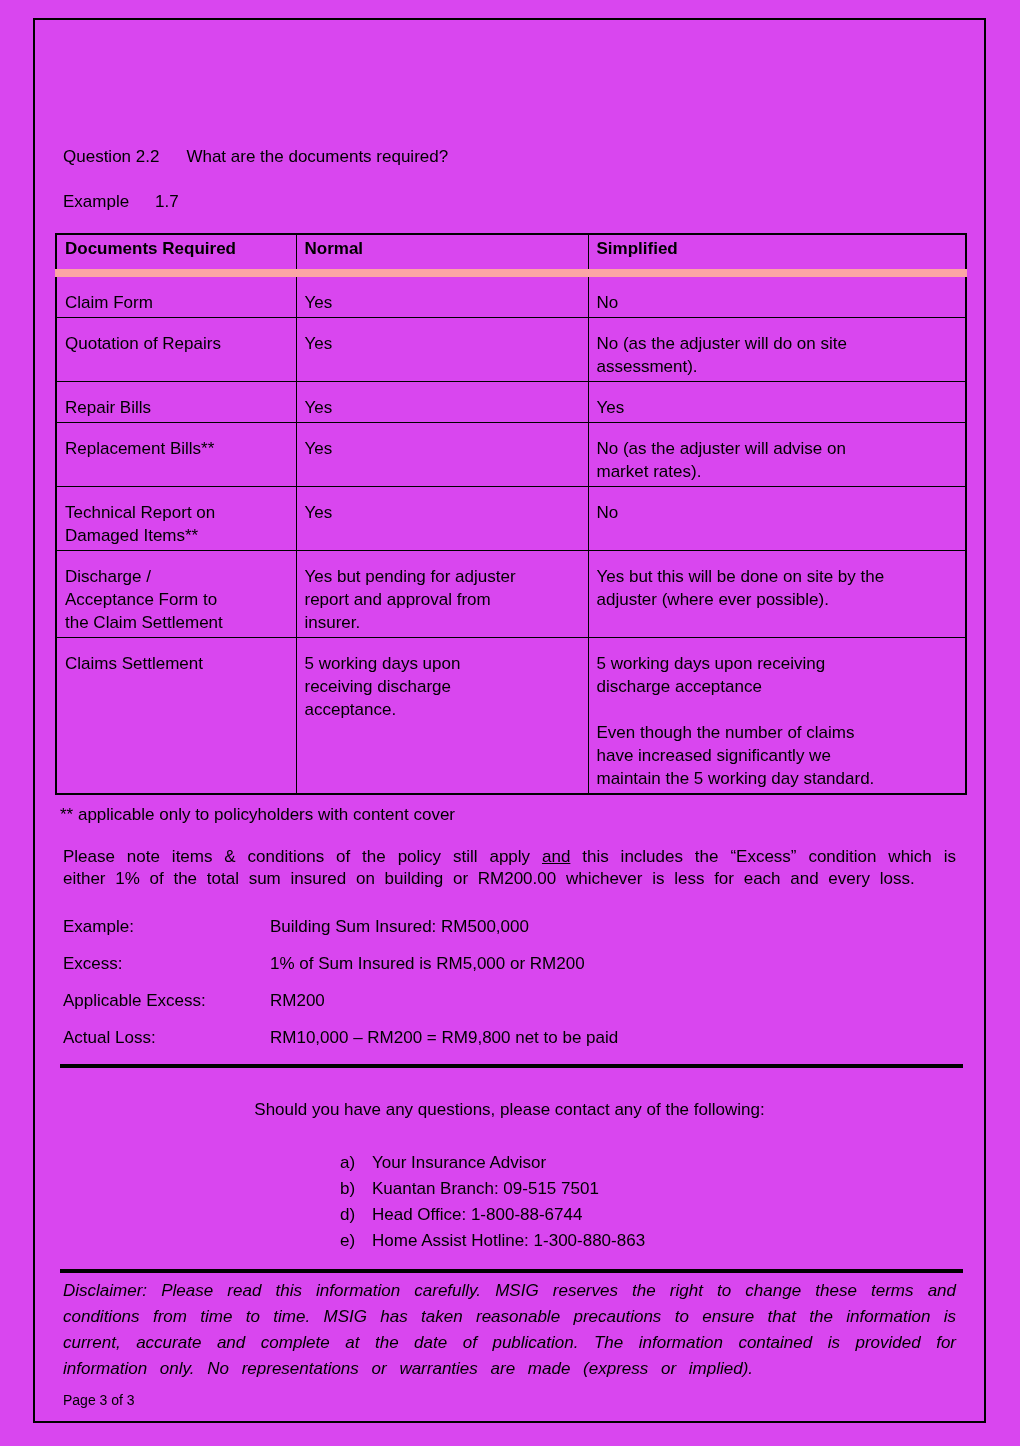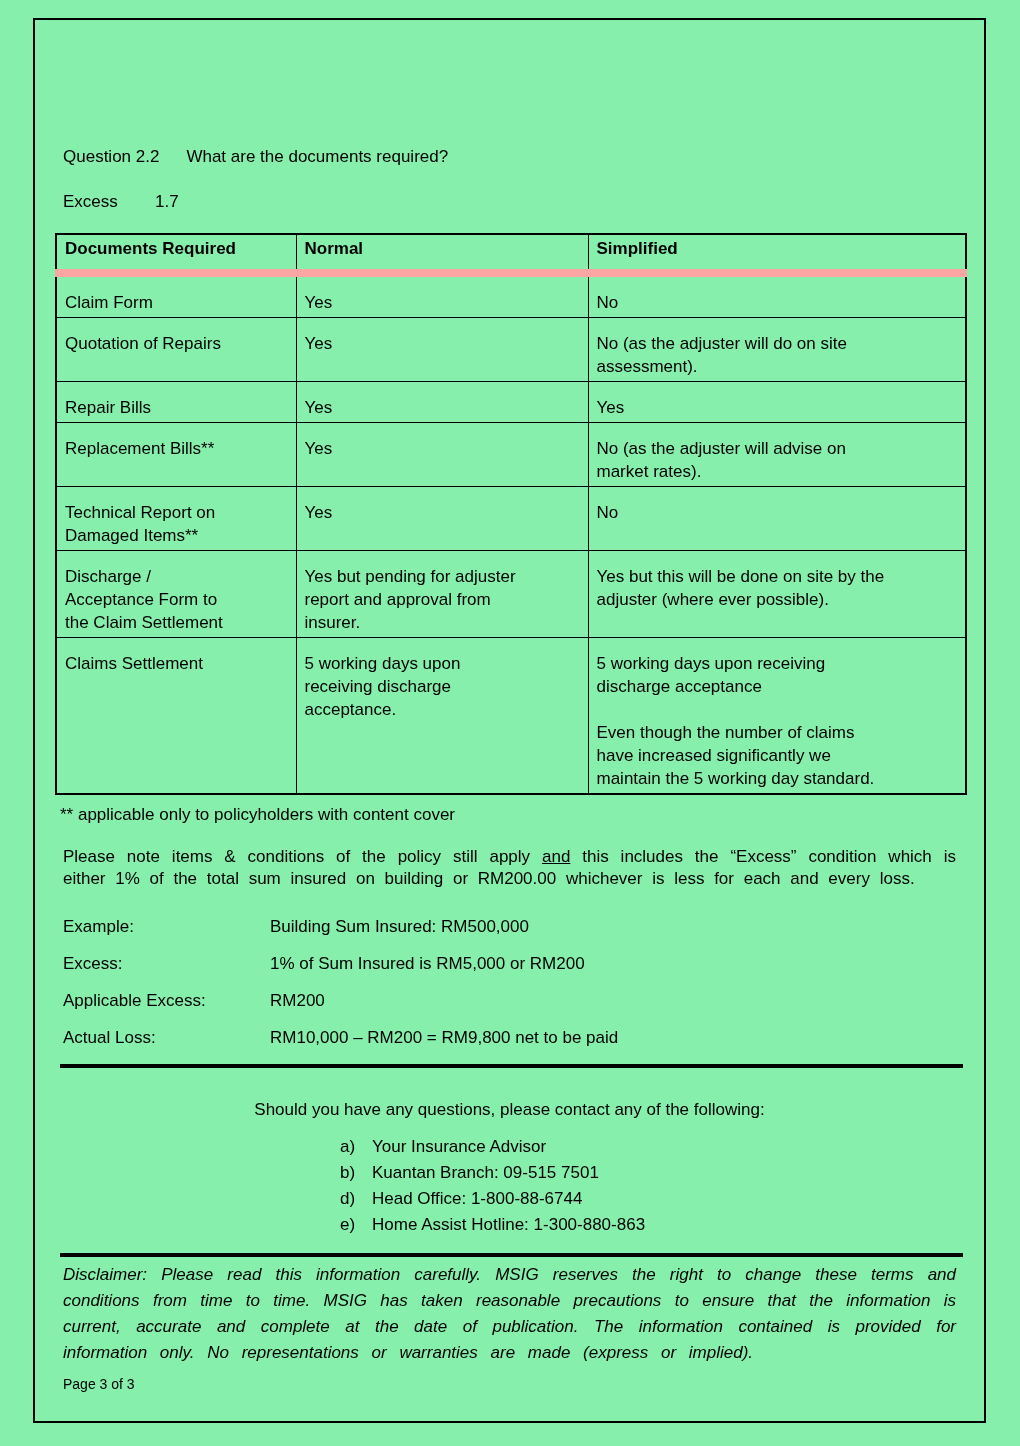--- a/index.html
+++ b/index.html
@@ -1,20 +1,20 @@
 <!DOCTYPE html>
 <html><head>
 <meta charset="utf-8">
 <style>
   * { margin:0; padding:0; box-sizing:border-box; }
   html,body { background:#ffffff; }
   .page {
     position:relative;
     width:1020px; height:1446px;
-    background:#86efac;
+    background:#d946ef;
     font-family:"Liberation Sans", sans-serif;
     color:#000;
     overflow:hidden;
   }
   .frame {
     position:absolute; left:33px; top:18px;
     width:953px; height:1405px;
     border:2px solid #000;
   }
   .content {
@@ -65,21 +65,21 @@
   .ex-label { display:inline-block; width:207px; }
 
   .rule {
     height:4px; background:#000; border:none;
     width:903px; margin-left:-3px;
   }
   .rule-1 { margin-top:8px; }
   .rule-2 { margin-top:15px; }
 
   .contact-intro { margin-top:31px; text-align:center; }
-  .contact-list { margin-top:13px; margin-left:277px; }
+  .contact-list { margin-top:29px; margin-left:277px; }
   .c-item { line-height:26px; }
   .c-marker { display:inline-block; width:32px; }
 
   .disclaimer {
     margin-top:5px;
     font-style:italic;
     text-align:justify;
     word-spacing:8px;
     line-height:26px;
   }
@@ -91,21 +91,21 @@
 <div class="page">
   <div class="frame"></div>
 
   <div class="content">
 
     <div class="question-line">
       <span class="q-label">Question 2.2</span><span>What are the documents required?</span>
     </div>
 
     <div class="answer-line">
-      <span class="a-label">Excess</span><span>1.7</span>
+      <span class="a-label">Example</span><span>1.7</span>
     </div>
 
     <table class="docs">
       <colgroup>
           <col class="c1">
           <col class="c2">
           <col class="c3">
         </colgroup>
       <thead>
         <tr>

